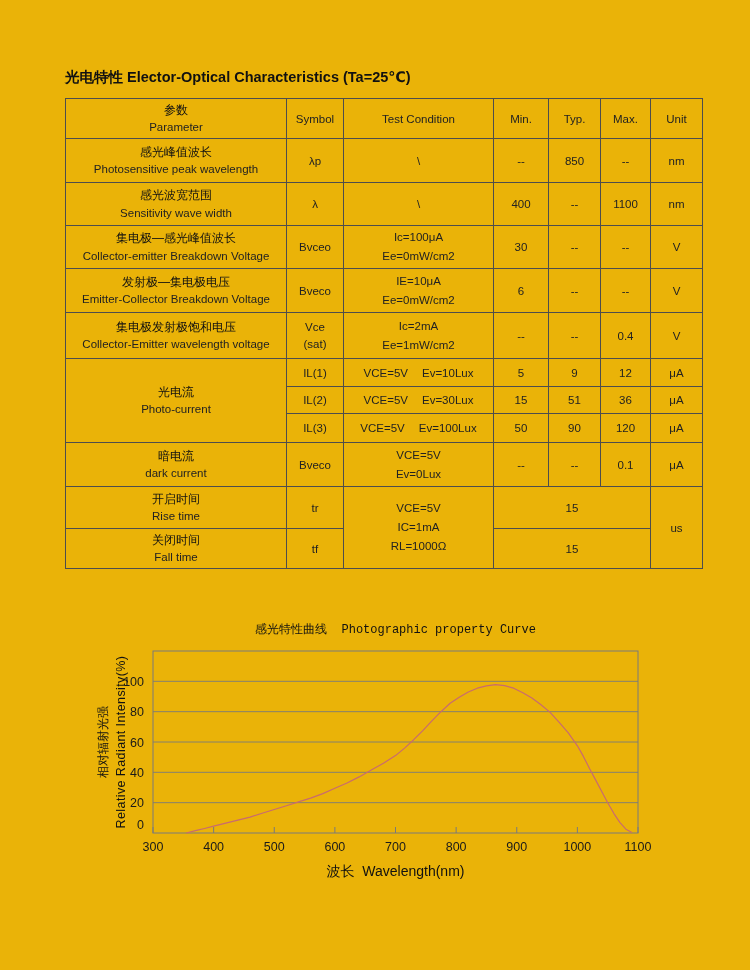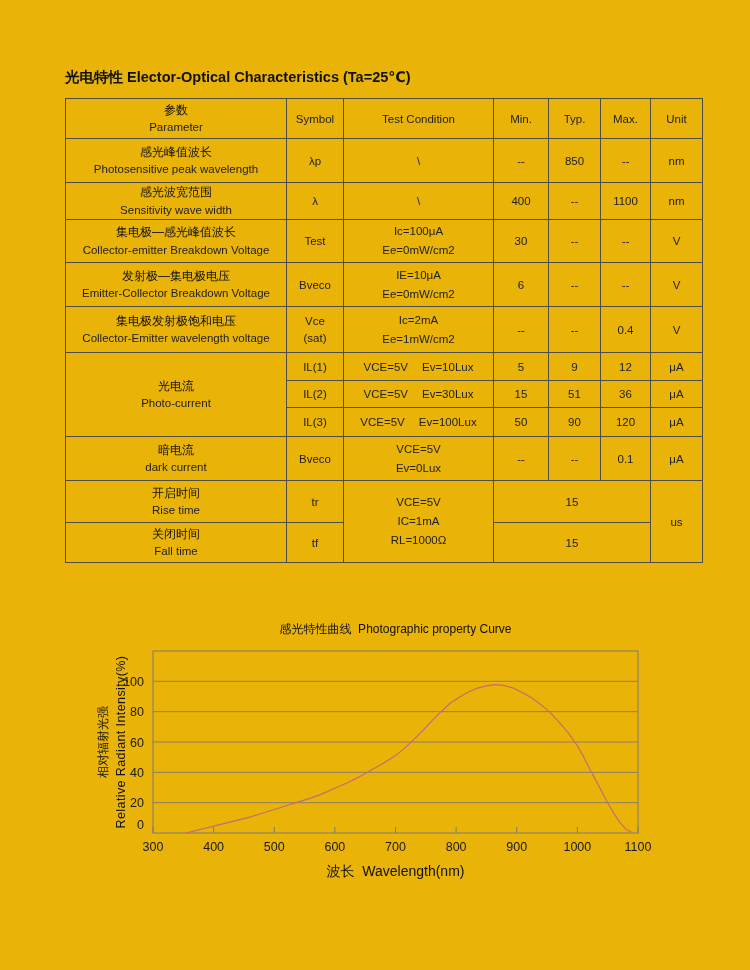--- a/index.html
+++ b/index.html
@@ -28,21 +28,21 @@
     font-size: 11.5px; color: #222; padding: 0 2px;
   }
   .zh { font-size: 12px; line-height: 1.55; color: #111; }
   .en { font-size: 11.5px; line-height: 1.45; color: #222; }
   .cond-line { line-height: 1.65; }
   .sym-line { line-height: 1.45; }
   .gap-b { margin-left: 14px; }
 
   .chart-title {
     position: absolute; left: 153px; width: 485px; top: 621px;
-    text-align: center; font-size: 12px; color: #111; white-space: pre;
+    text-align: center; font-size: 12px; color: #111; white-space: pre; font-family: Liberation Mono, monospace;
   }
   .x-label {
     position: absolute; left: 153px; width: 485px; top: 863px;
     text-align: center; font-size: 14px; color: #111; white-space: pre;
   }
   .y-label {
     position: absolute; left: 12px; top: 720px; width: 210px; height: 44px;
     transform: rotate(-90deg); transform-origin: 50% 50%;
     text-align: center; color: #111;
   }
@@ -90,39 +90,39 @@
           <div class="en">Photosensitive peak wavelength</div>
         </td>
         <td>λp</td>
         <td>\</td>
         <td>--</td>
         <td>850</td>
         <td>--</td>
         <td>nm</td>
       </tr>
 
-      <tr style="height:37px">
+      <tr style="height:43px">
         <td>
           <div class="zh">感光波宽范围</div>
           <div class="en">Sensitivity wave width</div>
         </td>
         <td>λ</td>
         <td>\</td>
         <td>400</td>
         <td>--</td>
         <td>1100</td>
         <td>nm</td>
       </tr>
 
       <tr style="height:43px">
         <td>
           <div class="zh">集电极—感光峰值波长</div>
           <div class="en">Collector-emitter Breakdown Voltage</div>
         </td>
-        <td>Test</td>
+        <td>Bvceo</td>
         <td>
           <div class="cond-line">Ic=100μA</div>
           <div class="cond-line">Ee=0mW/cm2</div>
         </td>
         <td>30</td>
         <td>--</td>
         <td>--</td>
         <td>V</td>
       </tr>
 

